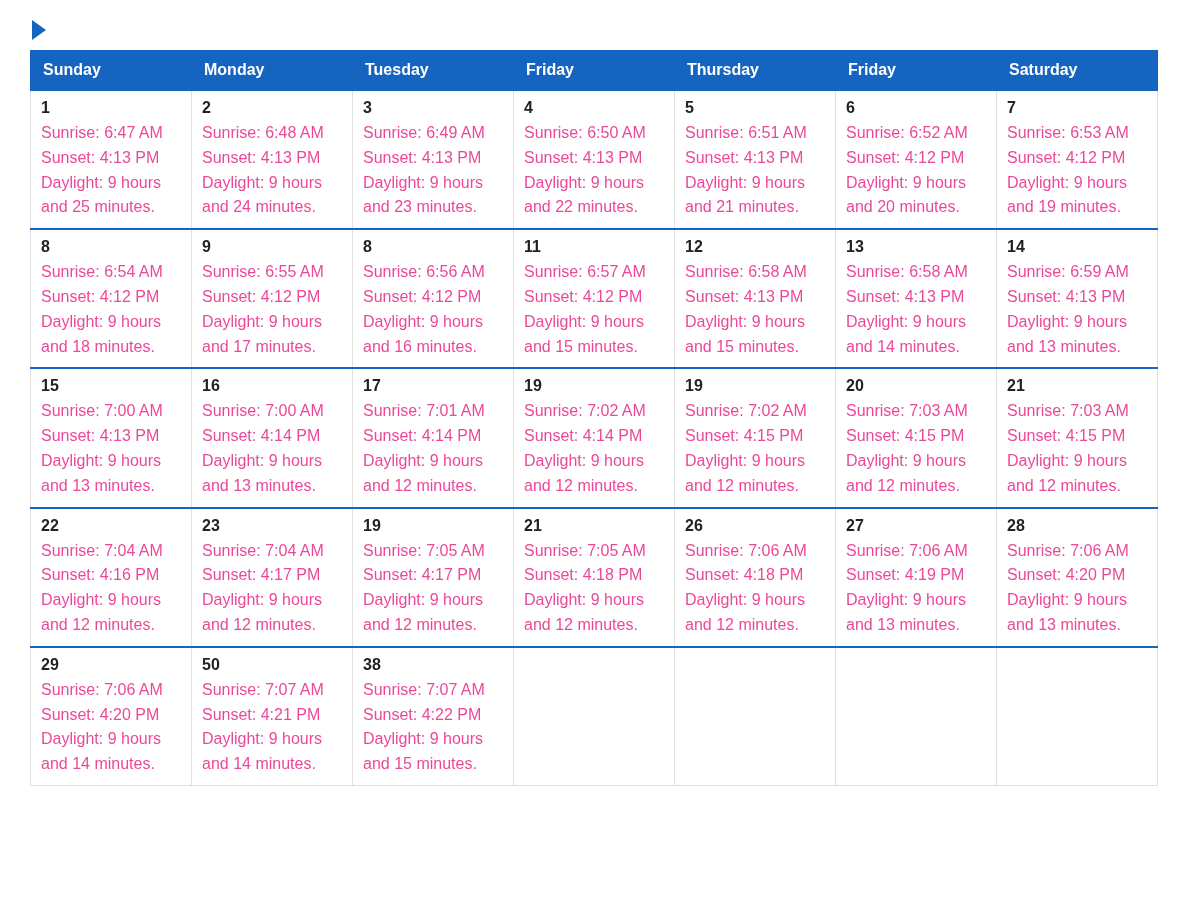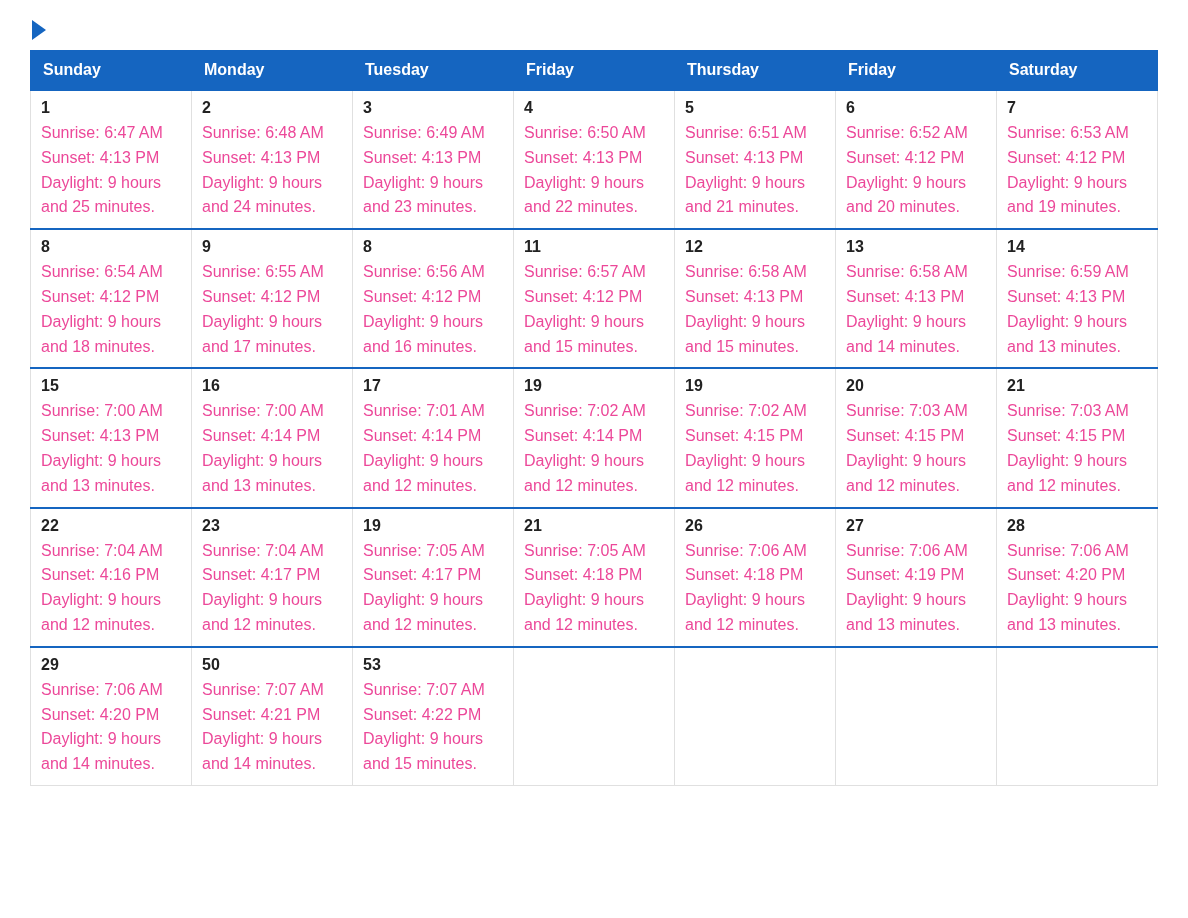--- a/index.html
+++ b/index.html
@@ -261,21 +261,21 @@
       <tr>
         <td>
         <span class="day-number">29</span>
         <div class="day-info">Sunrise: 7:06 AM<br>Sunset: 4:20 PM<br>Daylight: 9 hours<br>and 14 minutes.</div>
       </td>
         <td>
         <span class="day-number">50</span>
         <div class="day-info">Sunrise: 7:07 AM<br>Sunset: 4:21 PM<br>Daylight: 9 hours<br>and 14 minutes.</div>
       </td>
         <td>
-        <span class="day-number">53</span>
+        <span class="day-number">38</span>
         <div class="day-info">Sunrise: 7:07 AM<br>Sunset: 4:22 PM<br>Daylight: 9 hours<br>and 15 minutes.</div>
       </td>
         <td class="empty-cell"></td>
         <td class="empty-cell"></td>
         <td class="empty-cell"></td>
         <td class="empty-cell"></td>
       </tr>
     </tbody>
 </table>
 

